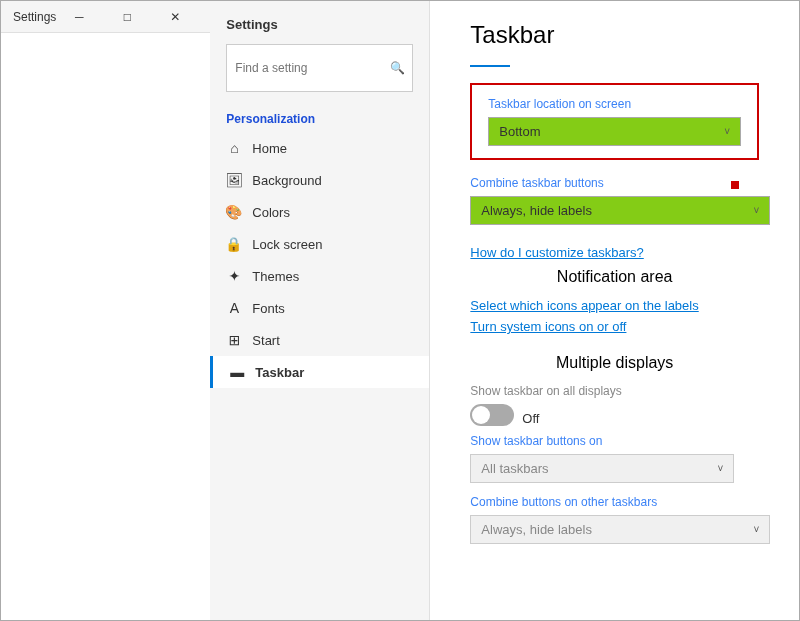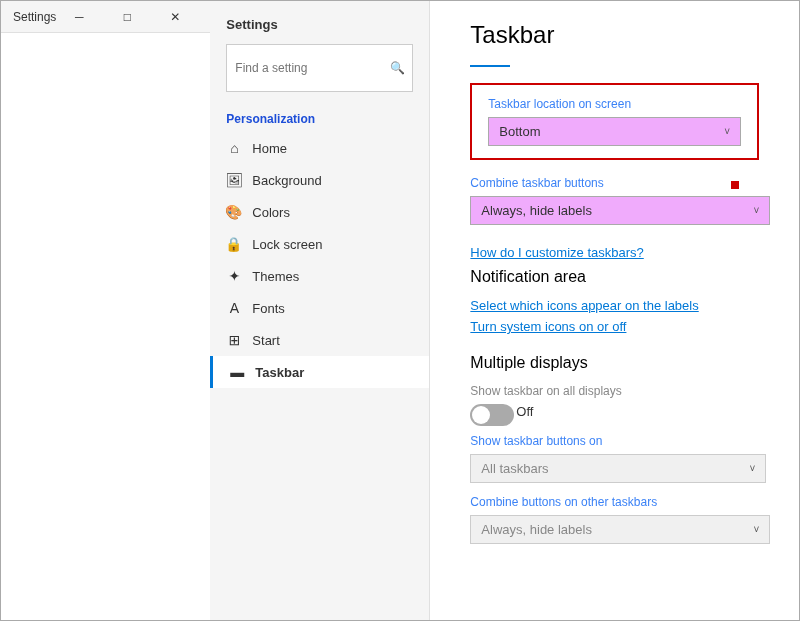--- a/index.html
+++ b/index.html
@@ -161,21 +161,21 @@
       color: #3b82f6;
       margin-bottom: 6px;
     }
     
     .dropdown {
       display: flex;
       align-items: center;
       justify-content: space-between;
       border: 1px solid #aaa;
       padding: 6px 10px;
-      background: #f0abfc;
+      background: #84cc16;
       cursor: pointer;
       font-size: 13px;
       color: #333;
       width: 100%;
     }
     
     .dropdown-disabled {
       background: #f0f0f0;
       color: #888;
       border-color: #ccc;
@@ -189,34 +189,35 @@
     .setting-group {
       margin-bottom: 20px;
     }
     
     .section-heading {
       font-size: 16px;
       font-weight: 400;
       color: #000;
       margin-bottom: 12px;
       margin-top: 8px;
+      text-align: center;
     }
     
     .link-text {
       color: #0078d7;
       cursor: pointer;
       font-size: 13px;
       margin-bottom: 6px;
       display: block;
     }
     
     .toggle-row {
       display: flex;
-      align-items: flex-start;
-      gap: 2px;
+      align-items: flex-end;
+      gap: 8px;
       margin-bottom: 8px;
     }
     
     .toggle {
       width: 44px;
       height: 22px;
       border-radius: 11px;
       display: flex;
       align-items: center;
       padding: 2px;
@@ -363,21 +364,21 @@
 
         <div class="sub-setting-label">Show taskbar on all displays</div>
         <div class="toggle-row">
           <div class="toggle off">
             <div class="toggle-thumb"></div>
           </div>
           <span class="toggle-label">Off</span>
         </div>
 
         <div class="setting-label" style="margin-top:8px;">Show taskbar buttons on</div>
-        <div class="dropdown dropdown-disabled" style="width:296px; margin-bottom:12px;">
+        <div class="dropdown dropdown-disabled" style="width:264px; margin-bottom:12px;">
           <span>All taskbars</span>
           <span class="chevron">˅</span>
         </div>
 
         <div class="setting-label">Combine buttons on other taskbars</div>
         <div class="dropdown dropdown-disabled" style="width:300px;">
           <span>Always, hide labels</span>
           <span class="chevron">˅</span>
         </div>
       </div>

